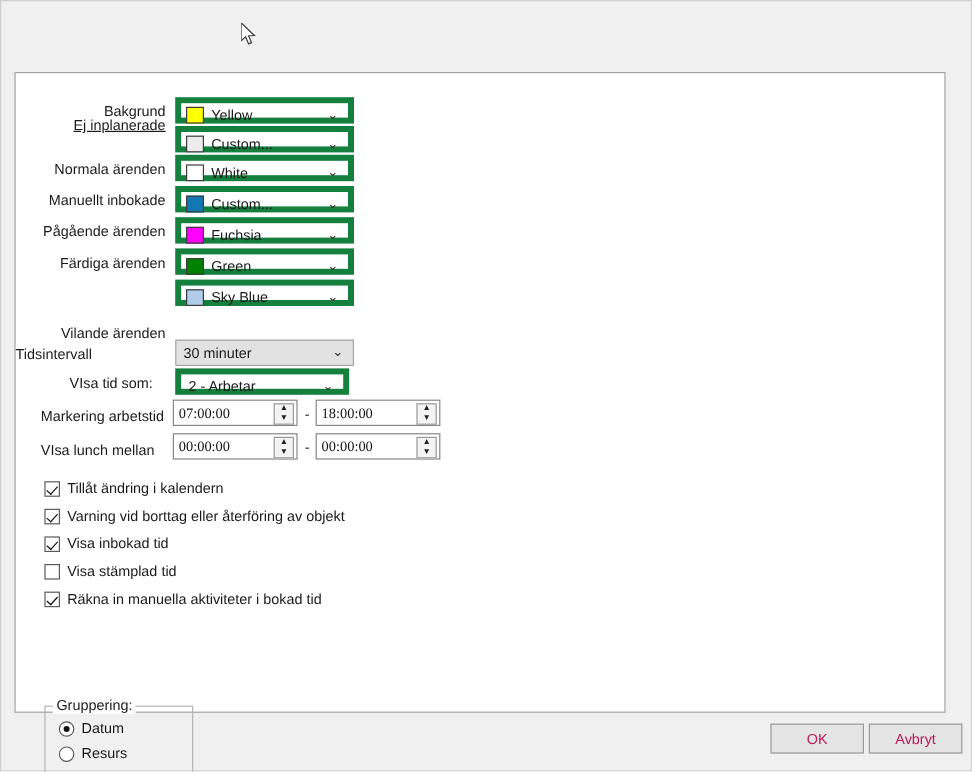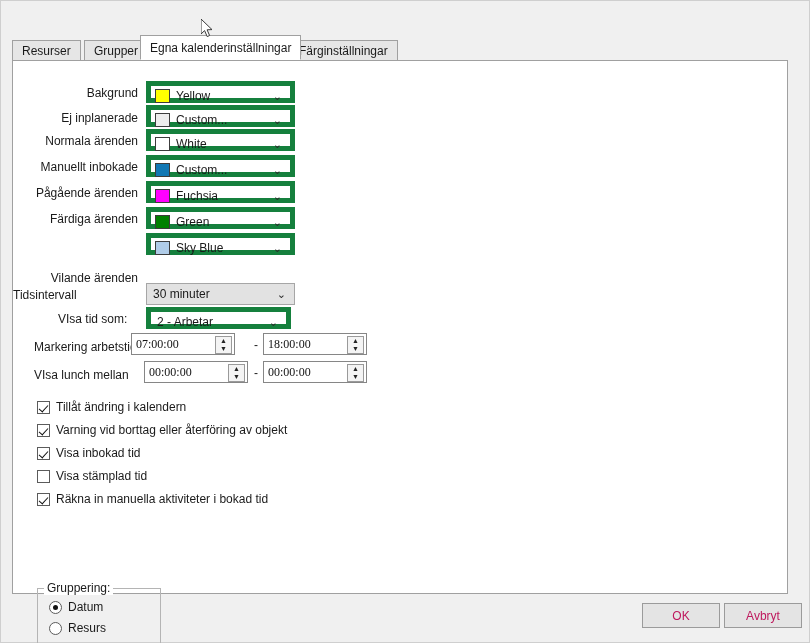--- a/index.html
+++ b/index.html
@@ -351,37 +351,31 @@
     pointer-events: none;
     z-index: 50;
   }
 </style>
 </head>
 <body>
 
 <div id="window">
 
 
-  <div id="tabstrip">
-    <div class="tab" id="tab-0">Resurser</div>
-    <div class="tab" id="tab-1">Grupper</div>
-    <div class="tab active" id="tab-2">Egna kalenderinställningar</div>
-    <div class="tab" id="tab-3">Färginställningar</div>
-  </div>
 
   <div id="tabpage">
 
     <div class="field-label" style="left:0px; top:25px; width:125px;">Bakgrund</div>
     <div class="combo" style="left:133px; top:20px; width:149px;">
       <span class="swatch" style="background:#FFFF00"></span>
       <span class="ctext with-swatch">Yellow</span>
       <span class="arrow">⌄</span>
     </div>
 
-    <div class="field-label" style="left:0px; top:50px; width:125px;">Ej inplanerade</div>
+    <div class="field-label" style="left:0px; top:36px; width:125px;text-decoration:underline;">Ej inplanerade</div>
     <div class="combo" style="left:133px; top:44px; width:149px;">
       <span class="swatch" style="background:#EDEDED"></span>
       <span class="ctext with-swatch">Custom...</span>
       <span class="arrow">⌄</span>
     </div>
 
     <div class="field-label" style="left:0px; top:73px; width:125px;">Normala ärenden</div>
     <div class="combo" style="left:133px; top:68px; width:149px;">
       <span class="swatch" style="background:#FFFFFF"></span>
       <span class="ctext with-swatch">White</span>
@@ -422,21 +416,21 @@
       <span class="arrow">⌄</span>
     </div>
 
     <div class="field-label" style="left:0px; top:251px; width:125px; text-align:left; padding-left:21px; box-sizing:border-box;margin-left:24px;">VIsa tid som:</div>
     <div class="combo" style="left:133px; top:246px; width:145px;">
       <span class="ctext no-swatch">2 - Arbetar</span>
       <span class="arrow">⌄</span>
     </div>
 
     <div class="field-label" style="left:0px; top:279px; width:125px; text-align:left; padding-left:21px; box-sizing:border-box;">Markering arbetstid</div>
-    <div class="spin" style="left:118px; top:272px; width:104px;">
+    <div class="spin" style="left:131px; top:272px; width:104px;">
       <span class="val">07:00:00</span>
       <span class="spinbtns">
         <span class="up">▲</span>
         <span class="dn">▼</span>
       </span>
     </div>
     <span class="dash" style="left:241px; top:277px;">-</span>
     <div class="spin" style="left:250px; top:272px; width:104px;">
       <span class="val">18:00:00</span>
       <span class="spinbtns">

